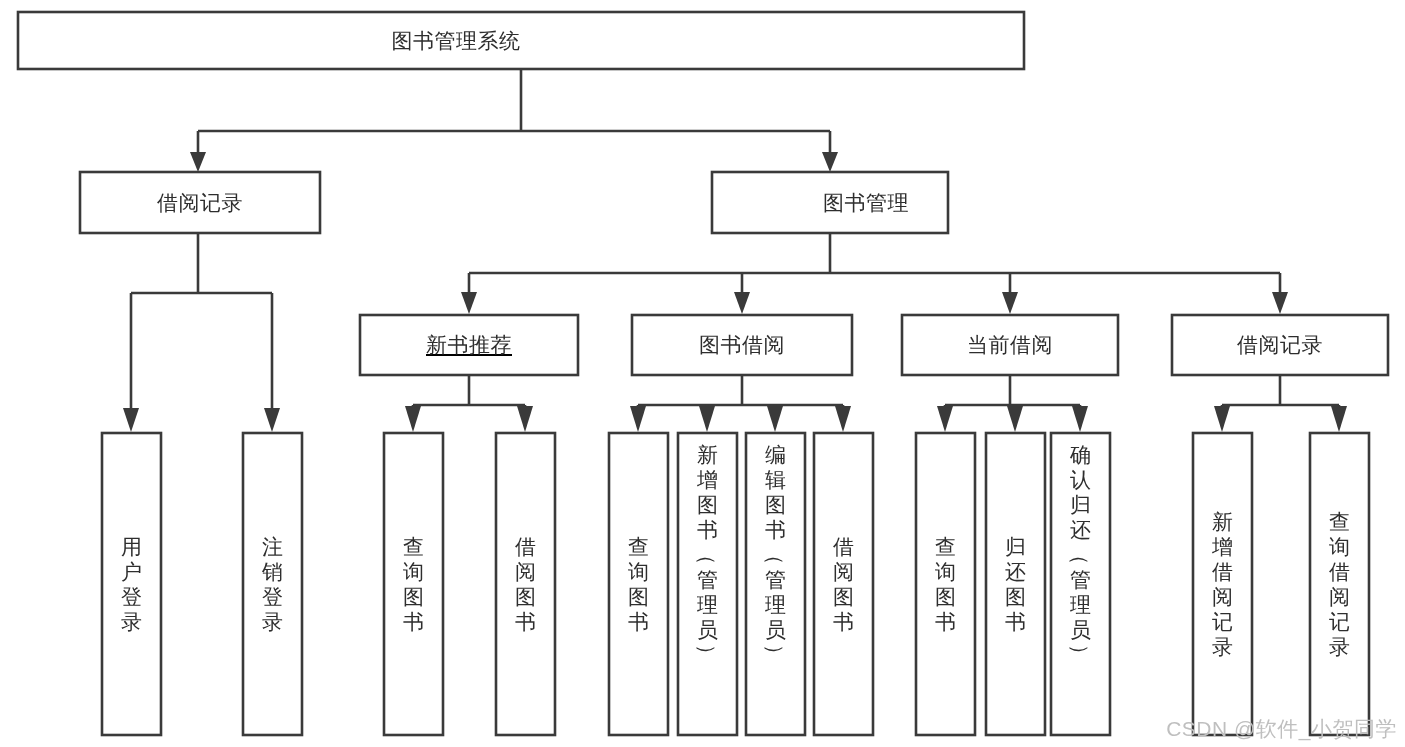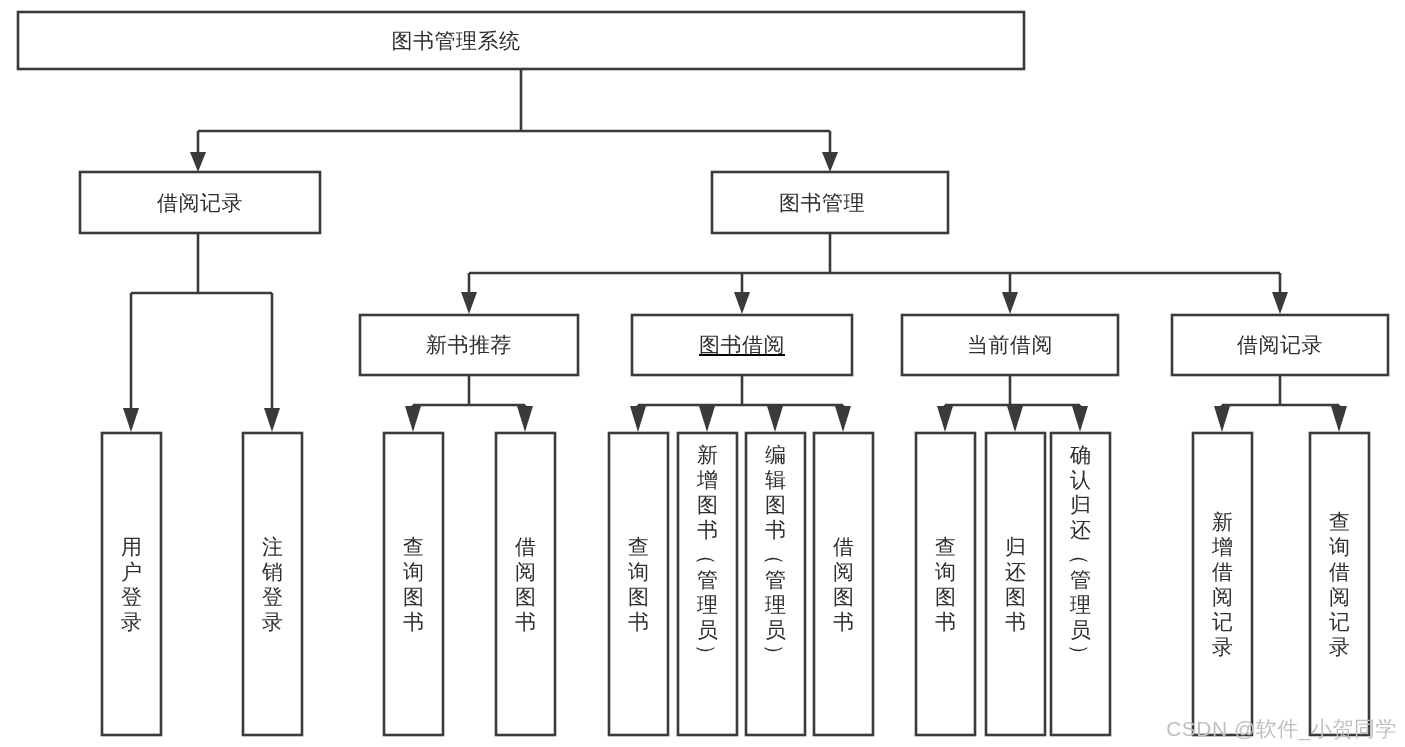--- a/index.html
+++ b/index.html
@@ -193,29 +193,29 @@
   </svg>
 
   <div class="htext-wrap" style="left:18px; top:12px; width:876px; height:57px;">
     <span class="htext">图书管理系统</span>
   </div>
 
   <div class="htext-wrap" style="left:80px; top:172px; width:240px; height:61px;">
     <span class="htext">借阅记录</span>
   </div>
 
-  <div class="htext-wrap" style="left:704px; top:172px; width:236px; height:61px;">
+  <div class="htext-wrap" style="left:748px; top:172px; width:236px; height:61px;">
     <span class="htext">图书管理</span>
   </div>
 
-  <div class="htext-wrap" style="left:360px; top:315px; width:218px; height:60px;">
+  <div class="htext-wrap" style="left:360px; top:315px; width:218px; height:60px;text-decoration:underline;">
     <span class="htext">新书推荐</span>
   </div>
 
-  <div class="htext-wrap" style="left:632px; top:315px; width:220px; height:60px;text-decoration:underline;">
+  <div class="htext-wrap" style="left:632px; top:315px; width:220px; height:60px;">
     <span class="htext">图书借阅</span>
   </div>
 
   <div class="htext-wrap" style="left:902px; top:315px; width:216px; height:60px;">
     <span class="htext">当前借阅</span>
   </div>
 
   <div class="htext-wrap" style="left:1172px; top:315px; width:216px; height:60px;">
     <span class="htext">借阅记录</span>
   </div>

